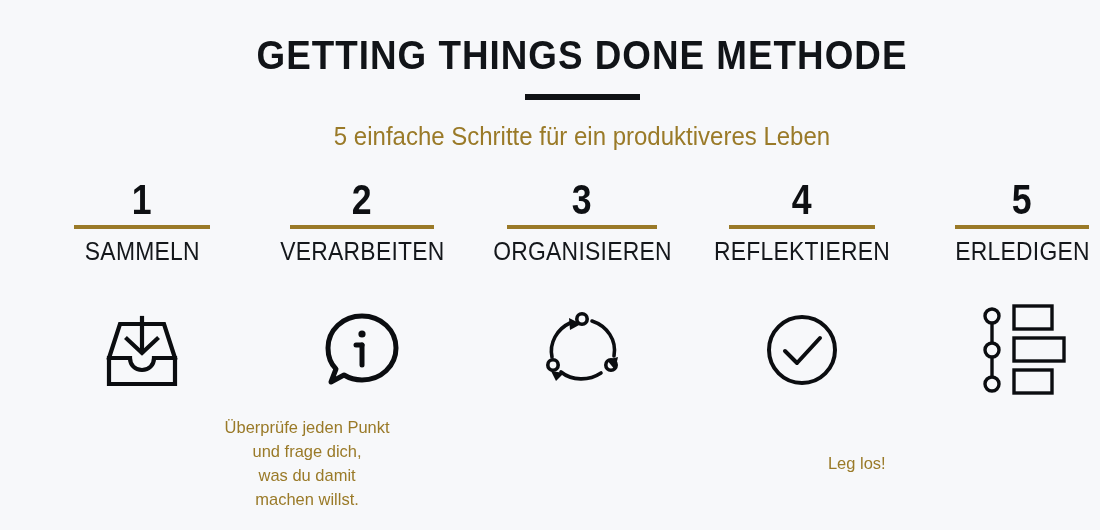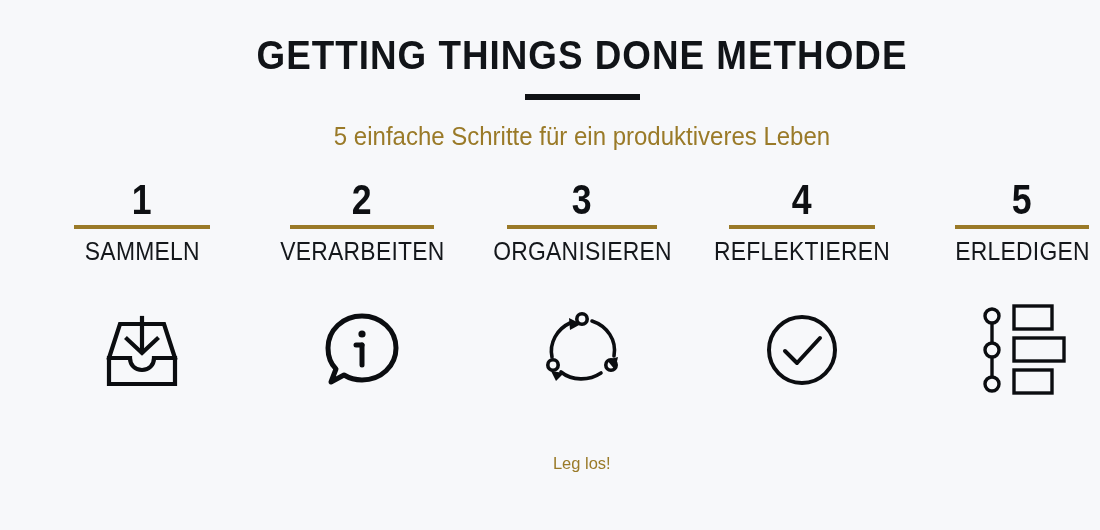--- a/index.html
+++ b/index.html
@@ -263,20 +263,28 @@
           <rect x="38" y="66" width="38" height="23"></rect>
         </g>
       </svg>
     </div>
 
   </div>
 
   <div class="captions-row">
 
 
+    <div class="caption-cell">
+      <div class="caption-text">
+        <span class="ln">Überprüfe jeden Punkt</span>
+        <span class="ln">und frage dich,</span>
+        <span class="ln">was du damit</span>
+        <span class="ln">machen willst.</span>
+      </div>
+    </div>
 
 
 
     <div class="caption-cell">
       <div class="caption-text">
         <span class="ln">Leg los!</span>
       </div>
     </div>
 
   </div>

